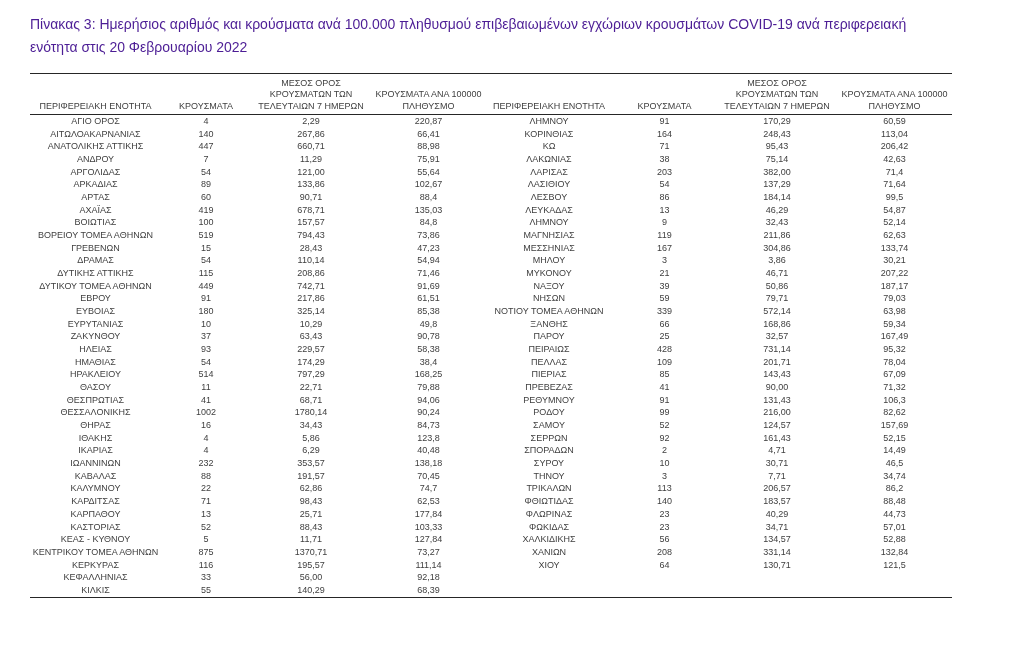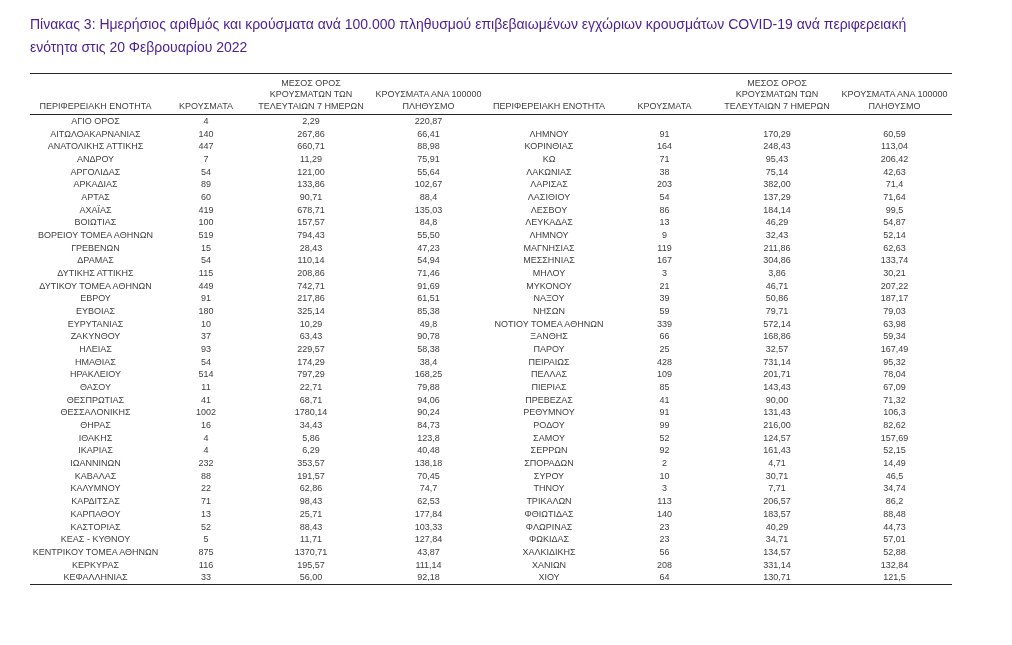--- a/index.html
+++ b/index.html
@@ -40,21 +40,21 @@
     display: flex;
     flex-direction: column;
     justify-content: flex-end;
     align-items: center;
     text-align: center;
     line-height: 11.5px;
     padding-bottom: 2px;
     white-space: nowrap;
   }
 
-  .tbody { display: flex; align-items: flex-end; }
+  .tbody { display: flex; }
   .trow { display: grid; height: 12.68px; }
   .tcell {
     text-align: center;
     line-height: 12.68px;
     white-space: nowrap;
     overflow: visible;
   }
 </style>
 </head>
 <body>
@@ -156,21 +156,21 @@
         <div class="trow">
           <span class="tcell">ΒΟΙΩΤΙΑΣ</span>
           <span class="tcell">100</span>
           <span class="tcell">157,57</span>
           <span class="tcell">84,8</span>
         </div>
         <div class="trow">
           <span class="tcell">ΒΟΡΕΙΟΥ ΤΟΜΕΑ ΑΘΗΝΩΝ</span>
           <span class="tcell">519</span>
           <span class="tcell">794,43</span>
-          <span class="tcell">55,50</span>
+          <span class="tcell">73,86</span>
         </div>
         <div class="trow">
           <span class="tcell">ΓΡΕΒΕΝΩΝ</span>
           <span class="tcell">15</span>
           <span class="tcell">28,43</span>
           <span class="tcell">47,23</span>
         </div>
         <div class="trow">
           <span class="tcell">ΔΡΑΜΑΣ</span>
           <span class="tcell">54</span>
@@ -306,34 +306,40 @@
         <div class="trow">
           <span class="tcell">ΚΕΑΣ - ΚΥΘΝΟΥ</span>
           <span class="tcell">5</span>
           <span class="tcell">11,71</span>
           <span class="tcell">127,84</span>
         </div>
         <div class="trow">
           <span class="tcell">ΚΕΝΤΡΙΚΟΥ ΤΟΜΕΑ ΑΘΗΝΩΝ</span>
           <span class="tcell">875</span>
           <span class="tcell">1370,71</span>
-          <span class="tcell">43,87</span>
+          <span class="tcell">73,27</span>
         </div>
         <div class="trow">
           <span class="tcell">ΚΕΡΚΥΡΑΣ</span>
           <span class="tcell">116</span>
           <span class="tcell">195,57</span>
           <span class="tcell">111,14</span>
         </div>
         <div class="trow">
           <span class="tcell">ΚΕΦΑΛΛΗΝΙΑΣ</span>
           <span class="tcell">33</span>
           <span class="tcell">56,00</span>
           <span class="tcell">92,18</span>
         </div>
+        <div class="trow">
+          <span class="tcell">ΚΙΛΚΙΣ</span>
+          <span class="tcell">55</span>
+          <span class="tcell">140,29</span>
+          <span class="tcell">68,39</span>
+        </div>
       </div>
     <div class="half half-r">
         <div class="trow">
           <span class="tcell">ΛΗΜΝΟΥ</span>
           <span class="tcell">91</span>
           <span class="tcell">170,29</span>
           <span class="tcell">60,59</span>
         </div>
         <div class="trow">
           <span class="tcell">ΚΟΡΙΝΘΙΑΣ</span>

